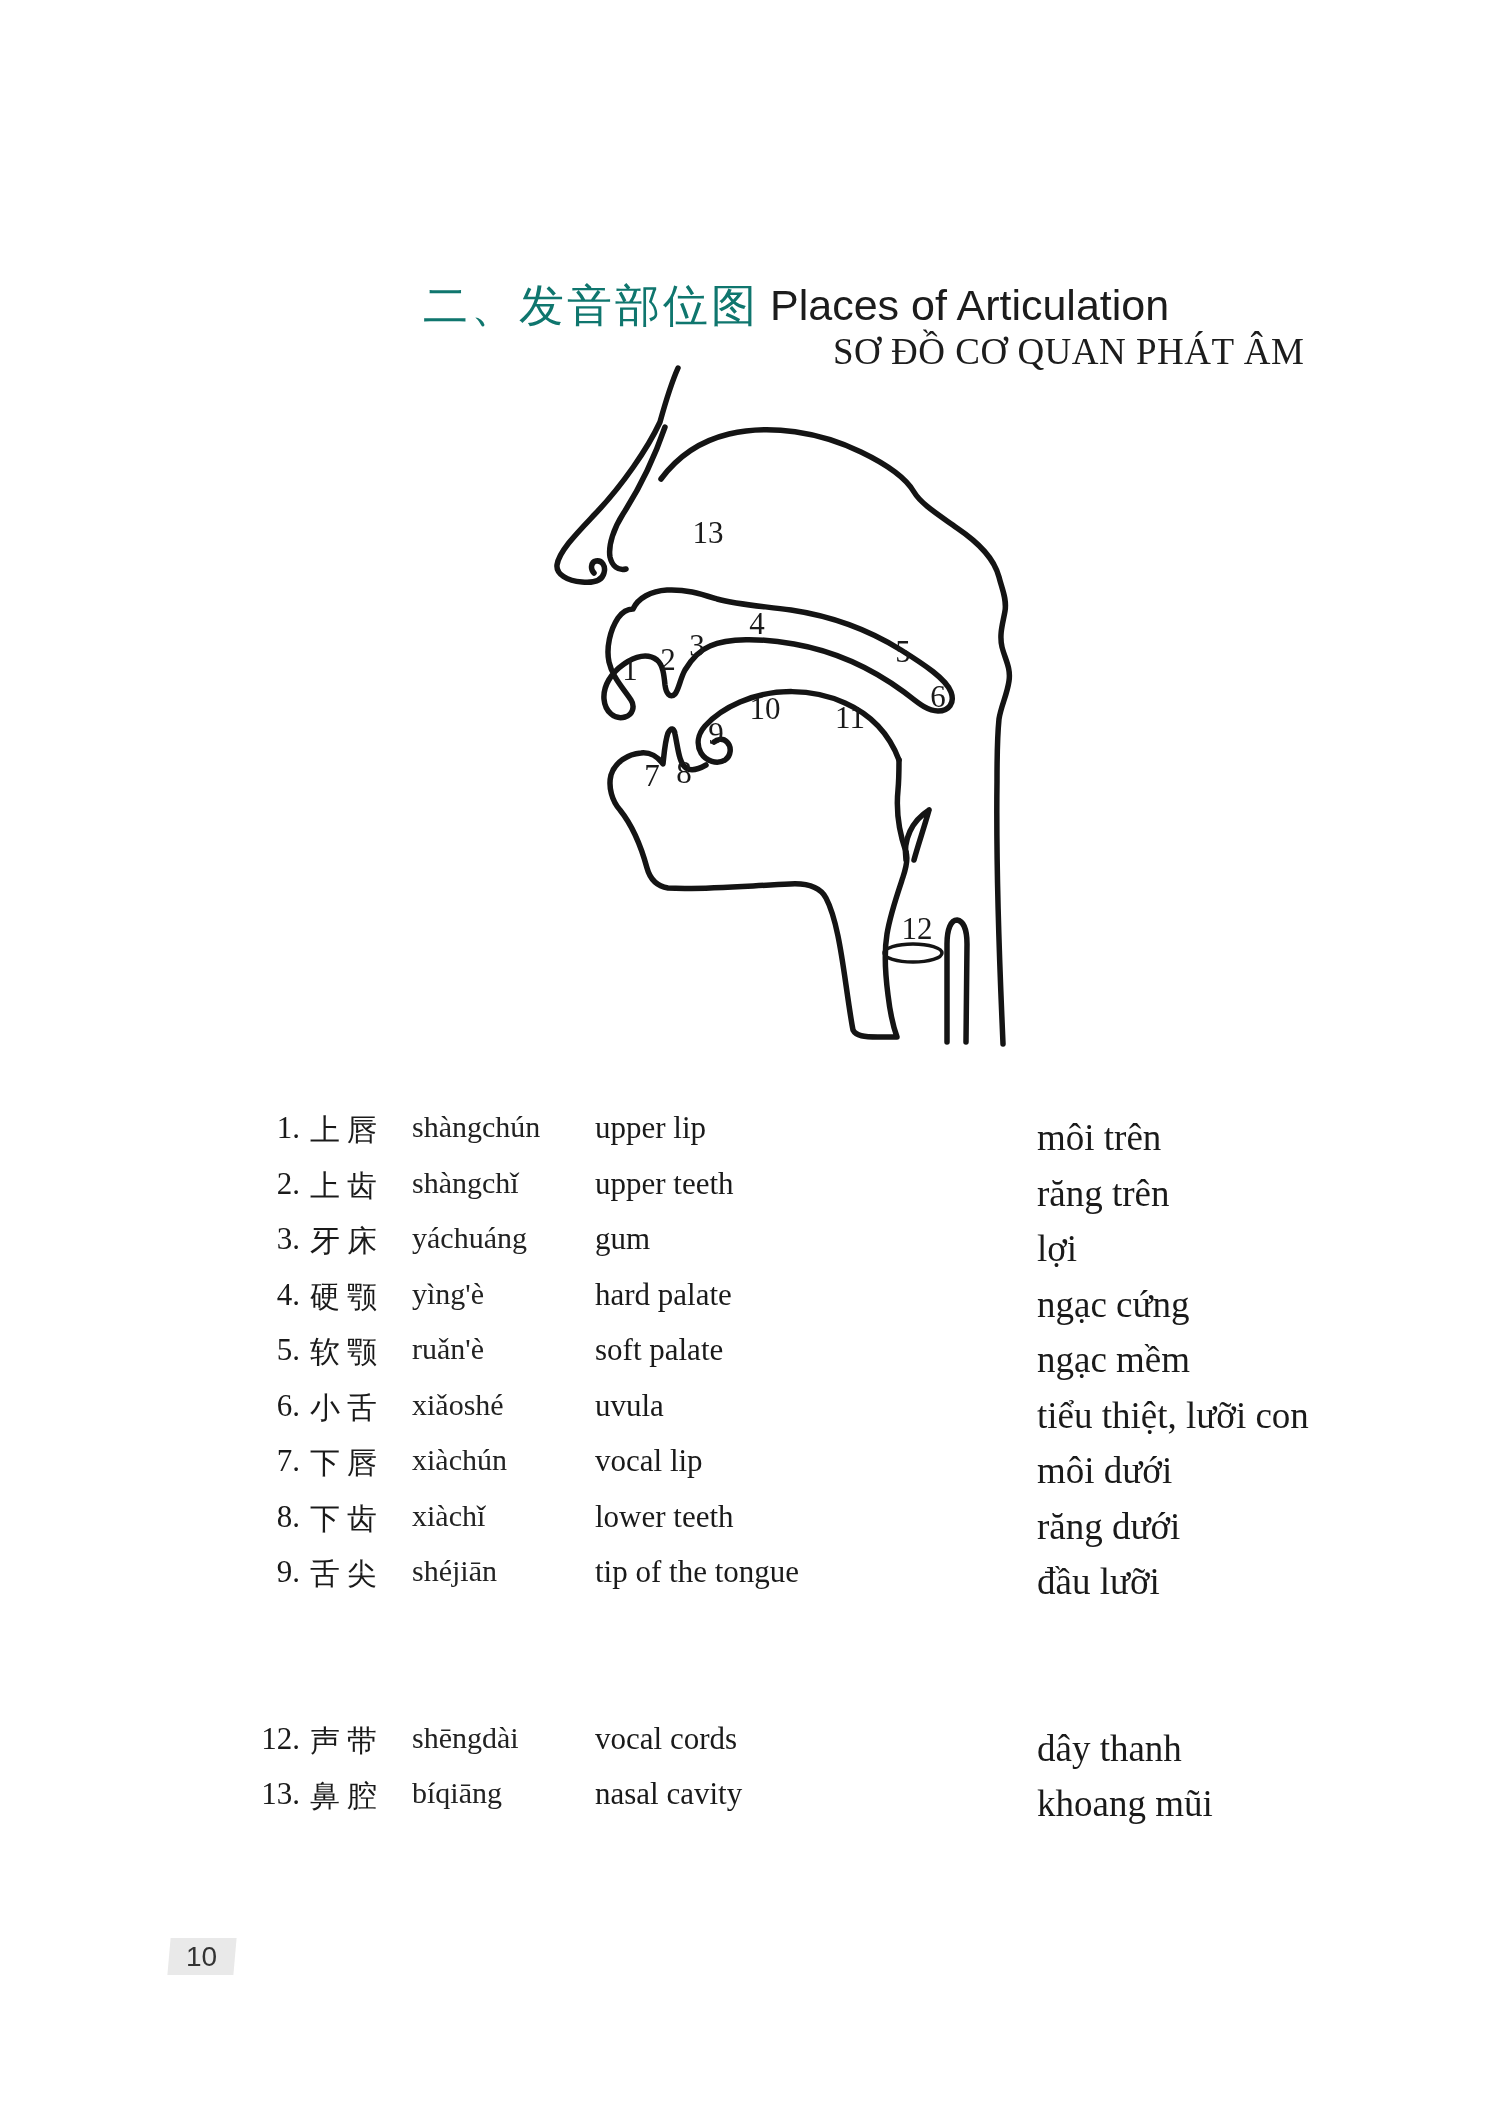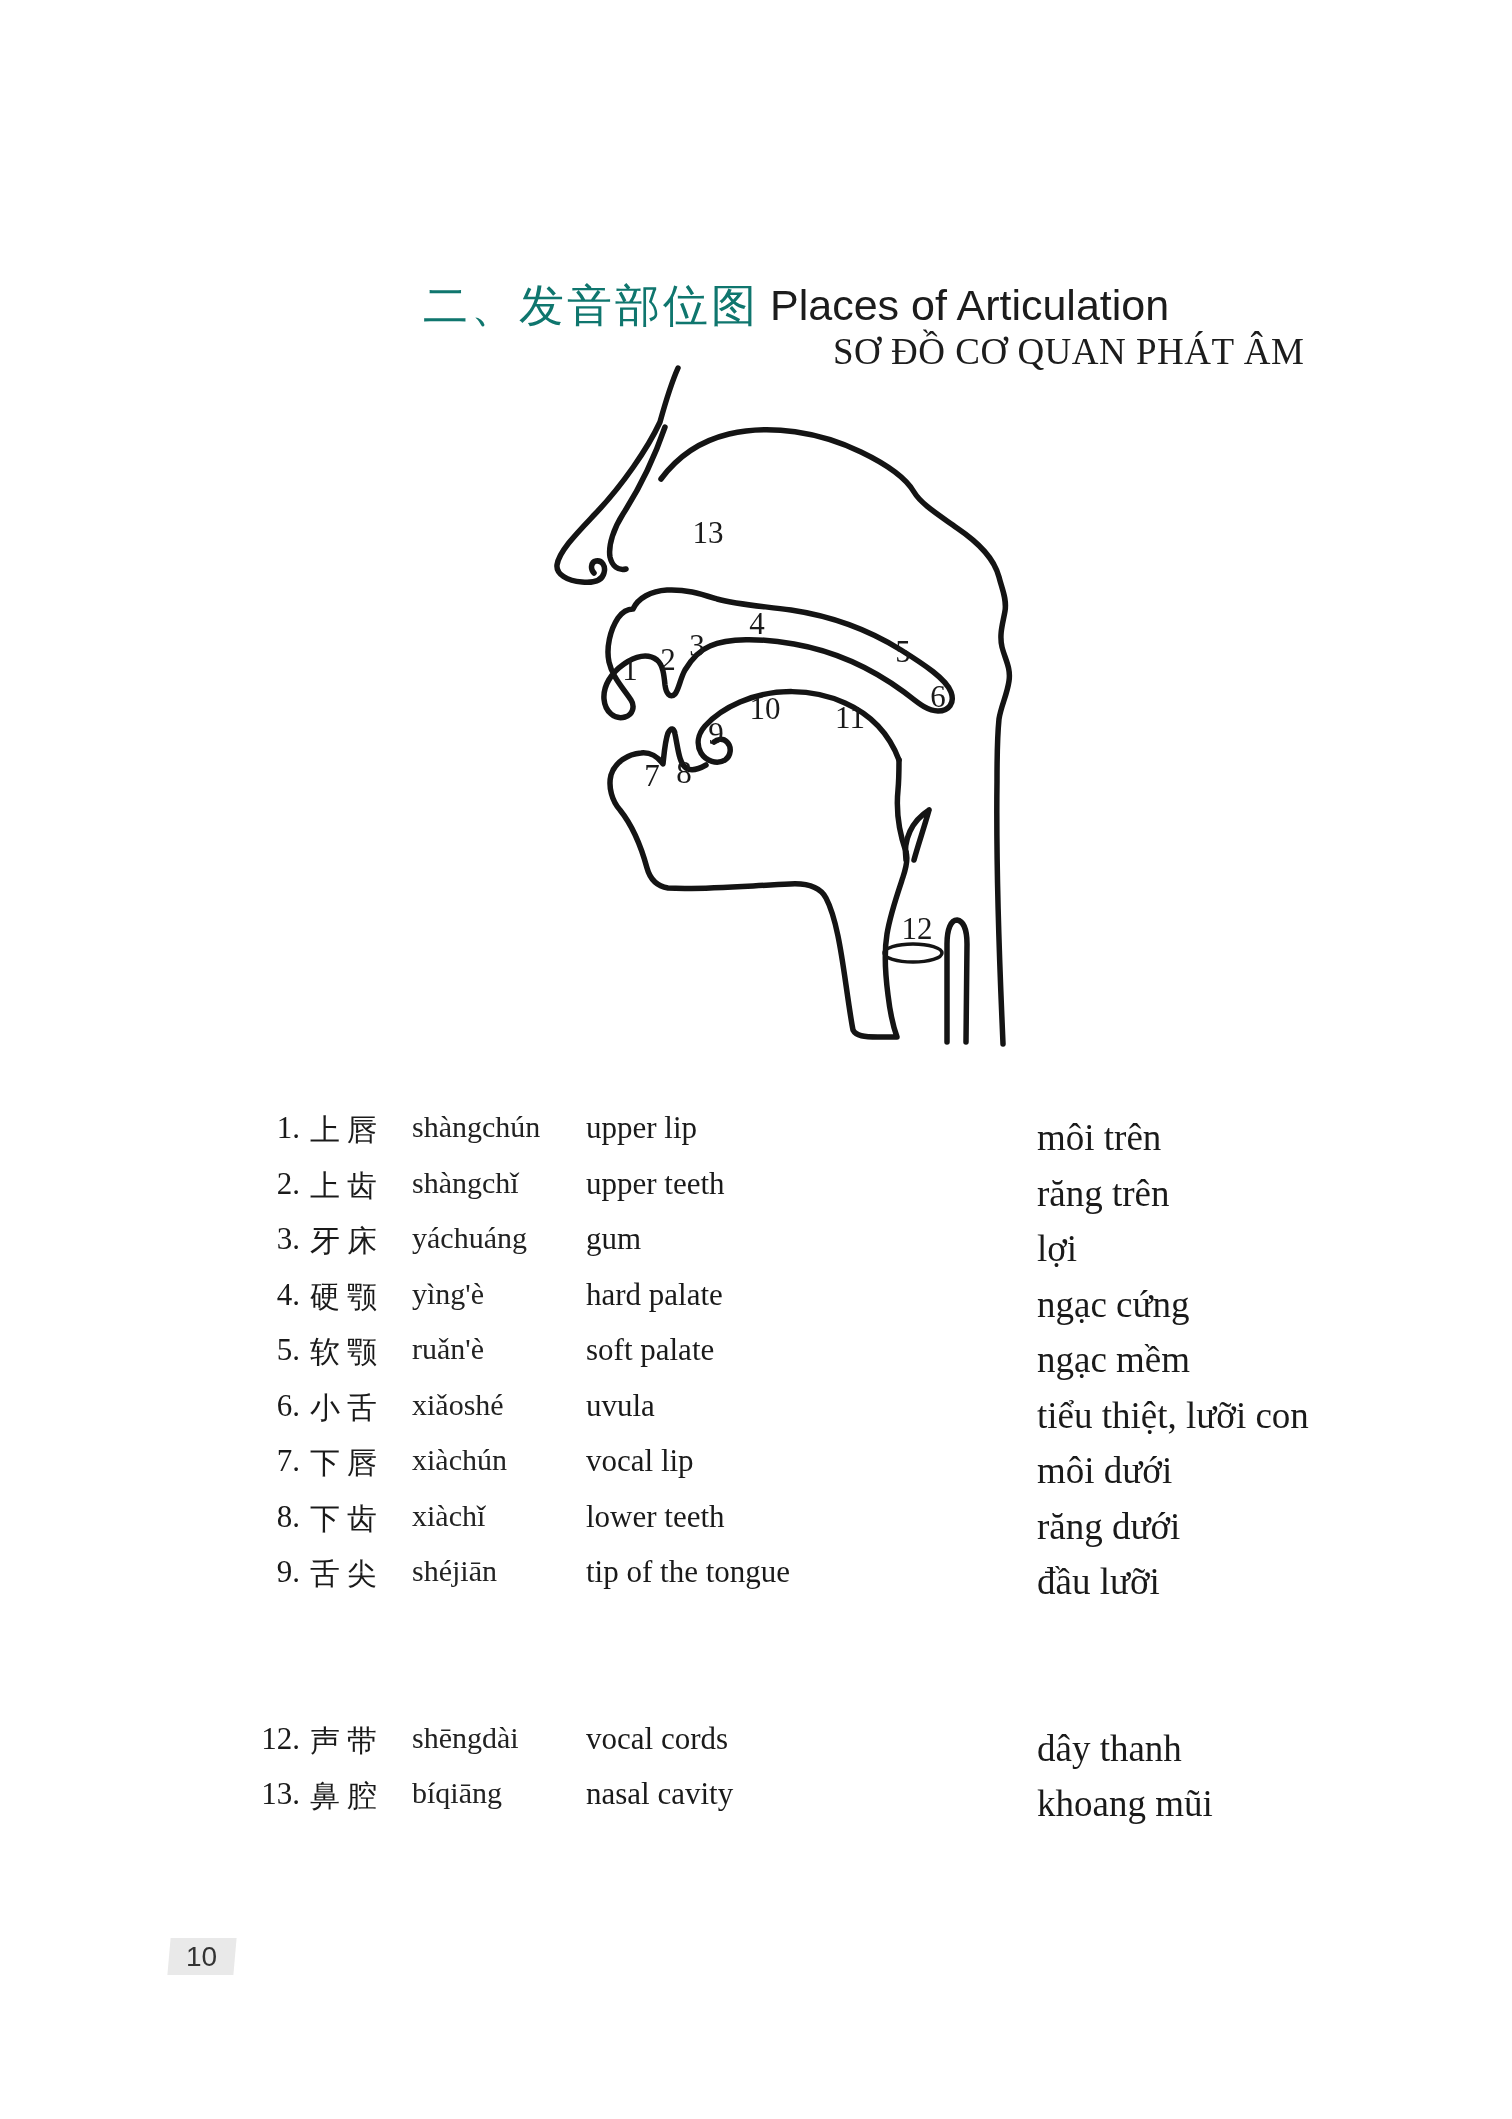--- a/index.html
+++ b/index.html
@@ -27,21 +27,21 @@
   svg.diagram{position:absolute;left:0;top:0;}
   svg .ln{fill:none;stroke:#141414;stroke-width:5.5;stroke-linecap:round;stroke-linejoin:round;}
   svg .thin{stroke-width:3.5;}
   svg text{font-family:"Liberation Serif","DejaVu Serif",serif;font-size:31px;fill:#1a1a1a;text-anchor:middle;}
   .artic-table{position:absolute;left:230px;top:1100px;width:1230px;height:730px;}
   .trow{position:absolute;left:0;width:1230px;height:56px;}
   .trow>div{position:absolute;top:10px;white-space:nowrap;}
   .c-num{left:0;width:70px;text-align:right;font-size:31px;}
   .c-zh {left:80px;font-size:30px;letter-spacing:7px;font-family:"Liberation Serif","DejaVu Serif",serif;}
   .c-py {left:182px;font-size:30px;font-family:Liberation Serif, serif;color:#222;}
-  .c-en {left:356px;font-size:31px;}
+  .c-en {left:365px;font-size:31px;}
   .c-vi {left:807px;top:16px !important;font-size:37px;}
   .page-num-box{
     position:absolute;left:169px;top:1938px;width:66px;height:37px;
     background:#e9e9e9;transform:skewX(-5deg);
     display:flex;align-items:center;justify-content:center;
   }
   .page-num-box span{
     font-family:"Liberation Sans","DejaVu Sans",sans-serif;
     font-size:28px;color:#333;transform:skewX(5deg);
   }

